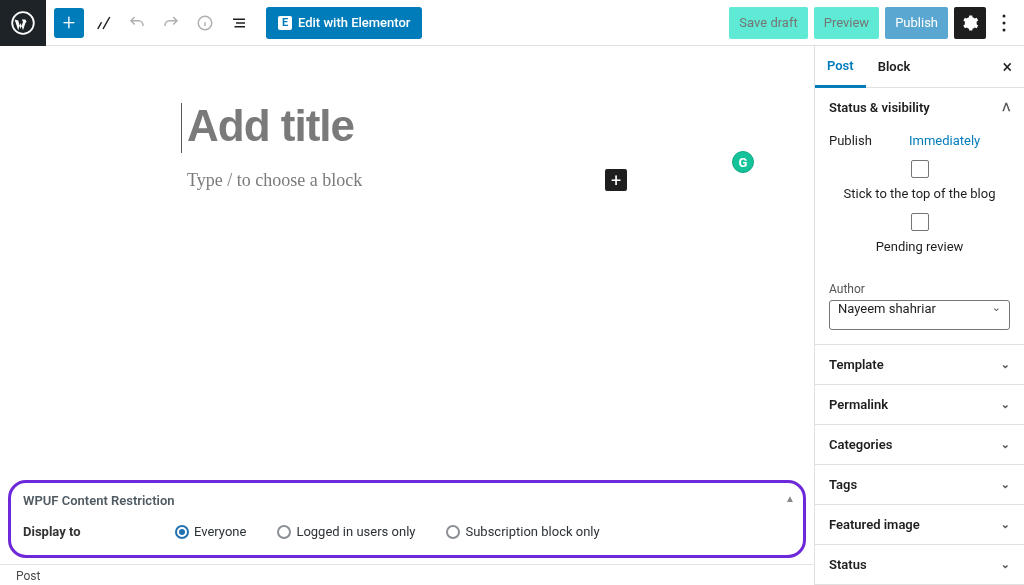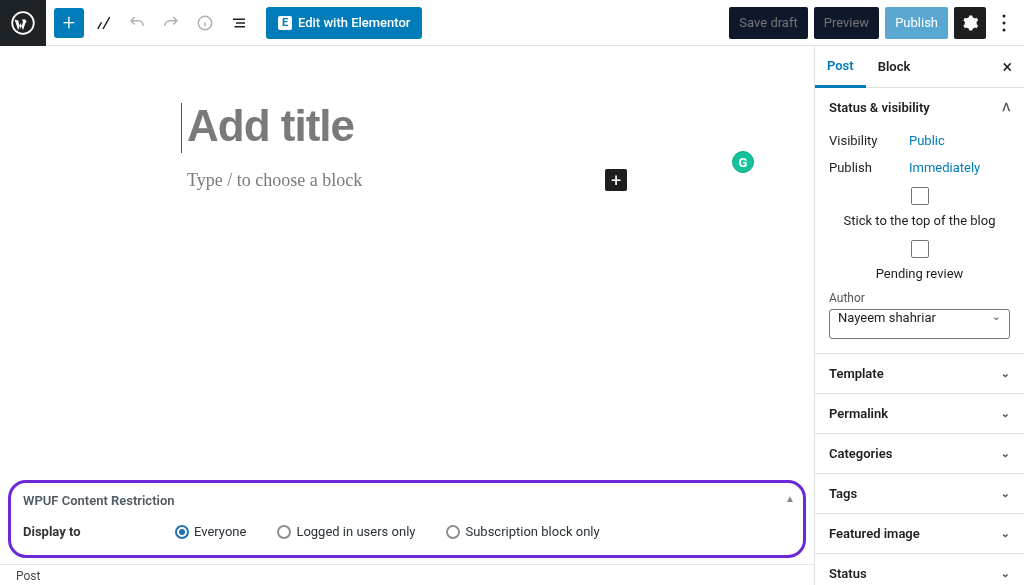--- a/index.html
+++ b/index.html
@@ -8,21 +8,21 @@
   .topbar { height: 46px; border-bottom: 1px solid #e0e0e0; display: flex; align-items: center; }
   .wp-logo { width: 46px; height: 46px; background: #1d2327; display: flex; align-items: center; justify-content: center; }
   .wp-logo svg { width: 24px; height: 24px; fill: #fff; }
   .toolbar-left { display: flex; align-items: center; padding: 0 8px; gap: 4px; }
   .btn-add { width: 30px; height: 30px; background: #007cba; border-radius: 3px; display: flex; align-items: center; justify-content: center; color: #fff; font-size: 22px; font-weight: 300; cursor: pointer; }
   .tb-icon { width: 30px; height: 30px; display: flex; align-items: center; justify-content: center; color: #1e1e1e; cursor: pointer; }
   .tb-icon.dim { color: #b0b0b0; }
   .elementor-btn { margin-left: 8px; height: 32px; background: #007cba; color: #fff; border: none; border-radius: 3px; padding: 0 12px; font-size: 13px; display: flex; align-items: center; gap: 6px; cursor: pointer; font-weight: 500; }
   .elementor-icon { width: 14px; height: 14px; background: #fff; color: #007cba; border-radius: 2px; display: inline-flex; align-items: center; justify-content: center; font-size: 11px; font-weight: bold; }
   .toolbar-right { margin-left: auto; display: flex; align-items: center; gap: 6px; padding-right: 8px; }
-  .btn-plain { height: 32px; padding: 0 10px; border: none; background: #0f172a; color: #757575; font-size: 13px; cursor: pointer; border-radius: 2px; }
+  .btn-plain { height: 32px; padding: 0 10px; border: none; background: #5eead4; color: #757575; font-size: 13px; cursor: pointer; border-radius: 2px; }
   .btn-publish { background: #5aa7d1; color: #fff; }
   .btn-gear { width: 32px; height: 32px; background: #1e1e1e; color: #fff; display: flex; align-items: center; justify-content: center; cursor: pointer; border-radius: 2px; }
   .btn-more { width: 24px; height: 32px; display: flex; align-items: center; justify-content: center; cursor: pointer; color: #1e1e1e; }
 
   .main-area { display: flex; height: calc(585px - 46px); }
 
   .editor { flex: 1; position: relative; overflow: hidden; display: flex; flex-direction: column; }
   .editor-content { flex: 1; padding-top: 55px; }
   .title-wrap { margin: 0 auto; width: 440px; position: relative; }
   .title-placeholder { font-size: 44px; font-weight: 800; color: #7a7a7a; font-family: Arial, sans-serif; letter-spacing: -1px; text-align: center; }
@@ -51,21 +51,21 @@
   .sb-tab.active { border-bottom: 3px solid #007cba; color: #007cba; }
   .sb-close { margin-left: auto; padding: 0 12px; cursor: pointer; font-size: 18px; color: #1e1e1e; }
   .sb-panel { border-bottom: 1px solid #e0e0e0; }
   .sb-panel-head { padding: 12px 14px; display: flex; justify-content: space-between; align-items: center; font-weight: 600; cursor: pointer; font-size: 13px; }
   .sb-panel-body { padding: 0 14px 14px 14px; }
   .sb-row { display: flex; padding: 6px 0; font-size: 13px; }
   .sb-row-label { width: 80px; color: #1e1e1e; }
   .sb-row-val { color: #007cba; cursor: pointer; }
   .sb-check { display: flex; align-items: center; gap: 8px; padding: 6px 0; font-size: 13px; flex-direction: column; }
   .checkbox { width: 18px; height: 18px; border: 1px solid #757575; border-radius: 2px; cursor: pointer; }
-  .sb-author-label { font-size: 12px; color: #555; margin-top: 4px; margin-bottom: 4px; }
+  .sb-author-label { font-size: 12px; color: #555; margin-top: 22px; margin-bottom: 4px; }
   .sb-select { width: 100%; height: 30px; border: 1px solid #757575; border-radius: 3px; padding: 0 8px; display: flex; justify-content: space-between; font-size: 13px; cursor: pointer; }
   .chev { font-size: 11px; color: #555; }
 </style>
 </head>
 <body>
 
 <div class="topbar">
   <div class="wp-logo">
     <svg viewBox="0 0 20 20">
         <circle cx="10" cy="10" r="9" fill="none" stroke="#fff" stroke-width="1.5"></circle>
@@ -174,24 +174,20 @@
       </div>
     </div>
 
     <div class="sb-panel">
       <div class="sb-panel-head">
         <span>Status &amp; visibility</span>
         <span class="chev">ᐱ</span>
       </div>
       <div class="sb-panel-body">
         <div class="sb-row">
-          <span class="sb-row-label">Visibility</span>
-          <span class="sb-row-val">Public</span>
-        </div>
-        <div class="sb-row">
           <span class="sb-row-label">Publish</span>
           <span class="sb-row-val">Immediately</span>
         </div>
         <div class="sb-check">
           <div class="checkbox"></div>
           <span>Stick to the top of the blog</span>
         </div>
         <div class="sb-check">
           <div class="checkbox"></div>
           <span>Pending review</span>

